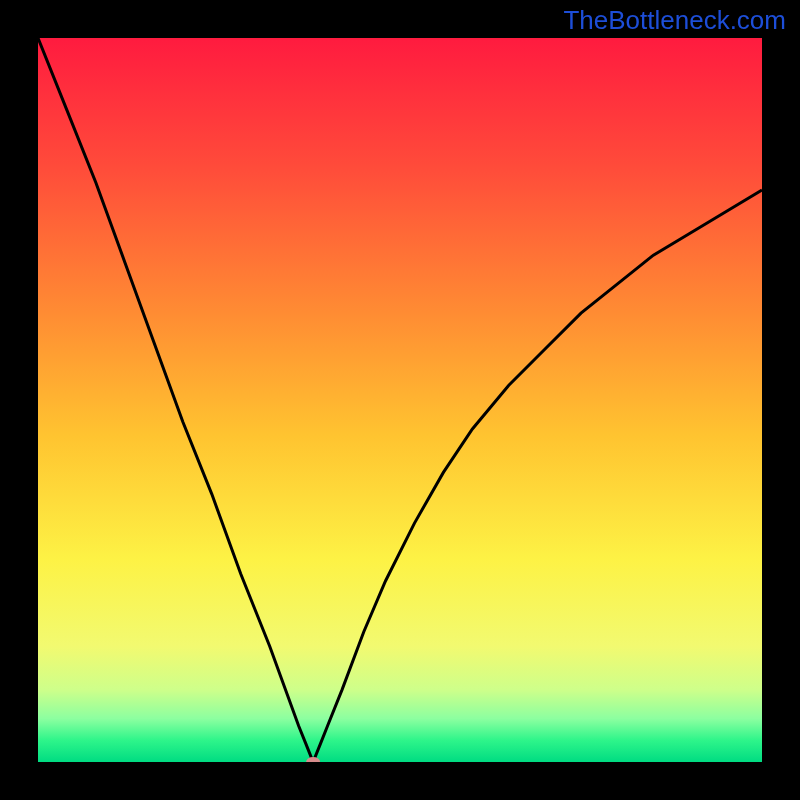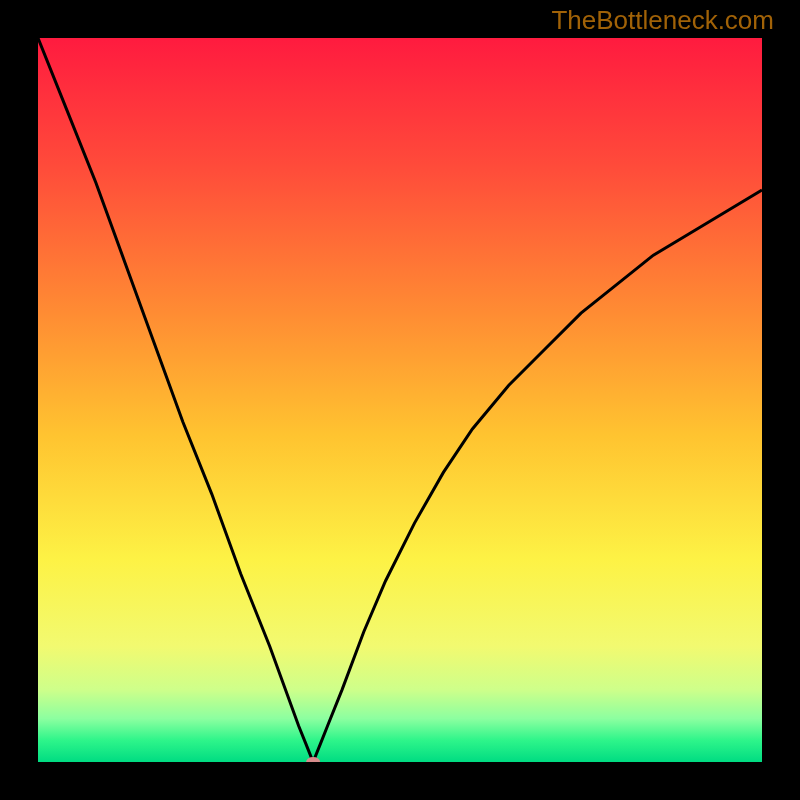--- a/index.html
+++ b/index.html
@@ -10,24 +10,24 @@
     height: 800px;
   }
   .chart-wrap {
     position: relative;
     width: 800px;
     height: 800px;
   }
   .attribution {
     position: absolute;
     top: 5px;
-    right: 26px;
+    right: 14px;
     font-family: Arial, Helvetica, sans-serif;
     font-size: 26px;
-    color: #a16207;
+    color: #1d4ed8;
     text-align: right;
   }
   svg { display: block; }
 </style>
 </head>
 <body>
 
 <div class="chart-wrap">
 
   <svg id="chart-svg" width="800" height="800" viewBox="0 0 800 800">

